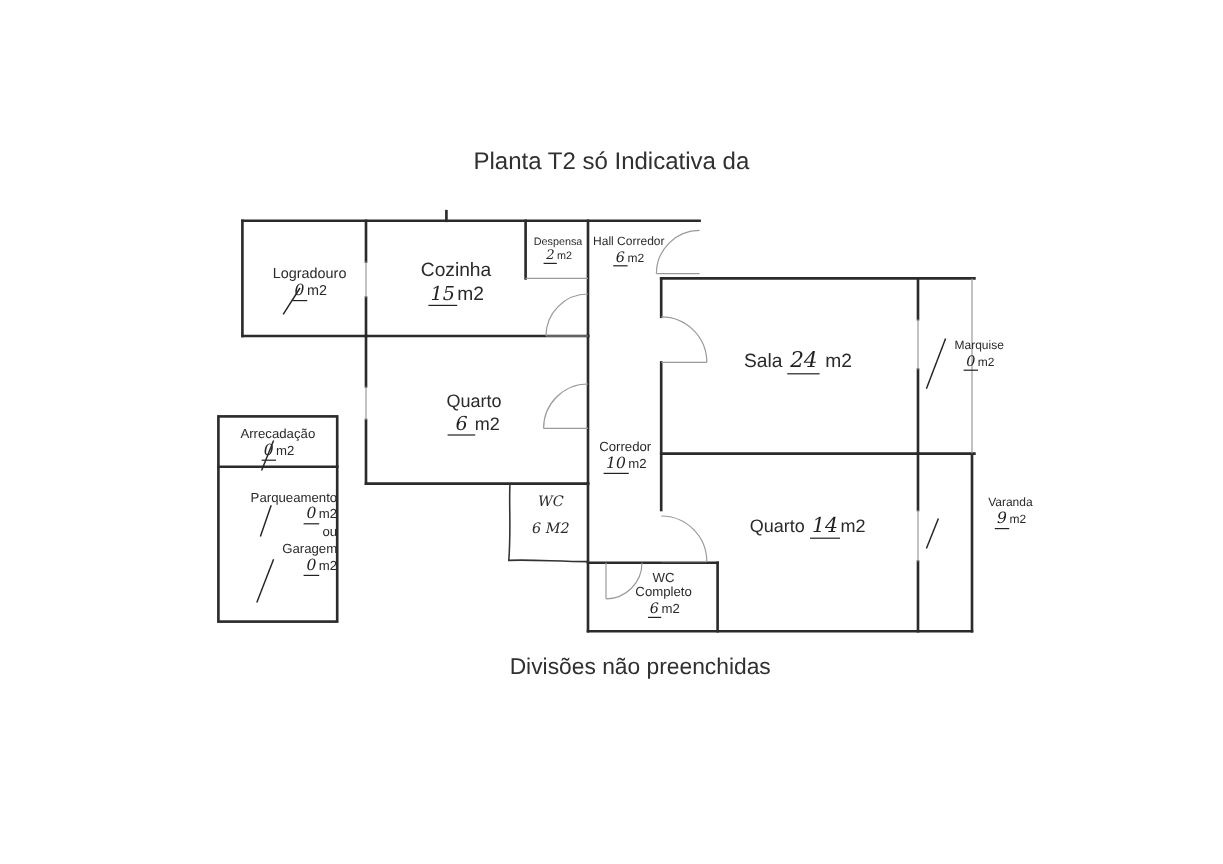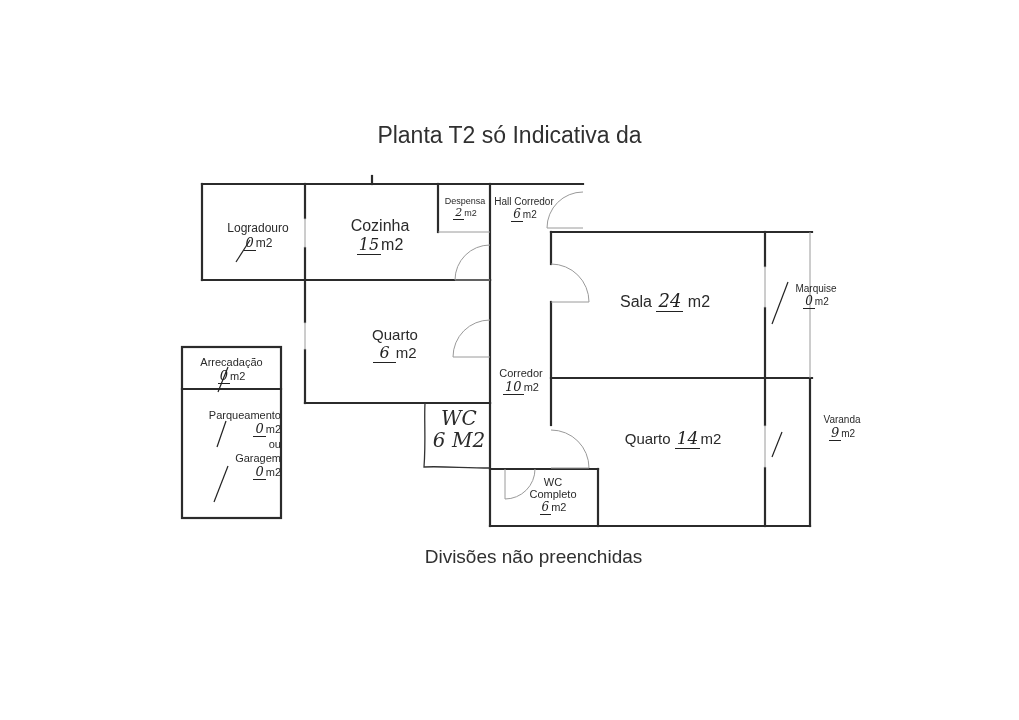--- a/index.html
+++ b/index.html
@@ -1,17 +1,17 @@
 <!DOCTYPE html>
 <html><head>
   <meta charset="utf-8">
   <style>
     html, body { margin: 0; padding: 0; background: #ffffff; }
     body { width: 1019px; height: 720px; position: relative; overflow: hidden; font-family: "Liberation Sans", sans-serif; color: #2a2a2a; }
-    .title { position: absolute; left: 0; width: 1019px; text-align: center; font-size: 23px; line-height: 30px; color: #303030; }
+    .title { position: absolute; left: 0; width: 1019px; text-align: center; font-size: 20px; line-height: 30px; color: #303030; }
     .footer { position: absolute; left: 0; width: 1019px; text-align: center; font-size: 19px; line-height: 24px; color: #303030; }
     svg { position: absolute; left: 0; top: 0; }
     .lbl { position: absolute; text-align: center; color: #2a2a2a; white-space: nowrap; }
     .lbl .name { display: block; }
     .hand { font-family: "DejaVu Serif", serif; font-style: italic; color: #222; border-bottom: 1px solid #222; padding: 0 2px; display: inline-block; }
   </style>
 </head>
 <body>
 
 <div class="title" style="top:120px;">
@@ -125,21 +125,21 @@
 <div class="lbl" style="left:350px; top:326px; width:90px; font-size:15px;">
   <span class="name">Quarto</span>
   <span class="hand" style="font-size:16px; padding:0 6px;">6</span><span>m2</span>
 </div>
 
 <div class="lbl" style="left:492px; top:367px; width:58px; font-size:11px;">
   <span class="name">Corredor</span>
   <span class="hand" style="font-size:13px;">10</span><span>m2</span>
 </div>
 
-<div class="lbl" style="left:430px; top:407px; width:58px; font-family:'DejaVu Serif', serif; font-style:italic; font-size:20px; line-height:22px;">
+<div class="lbl" style="left:430px; top:407px; width:58px; font-family:'DejaVu Serif', serif; font-style:italic; font-size:12px; line-height:22px;">
   <span class="name">WC</span>
   <span class="name">6 M2</span>
 </div>
 
 <div class="lbl" style="left:608px; top:428px; width:130px; font-size:15px;">
   <span>Quarto</span>
   <span class="hand" style="font-size:17px;">14</span><span>m2</span>
 </div>
 
 <div class="lbl" style="left:766px; top:414px; width:64px; font-size:10px;padding-left:44px;">

